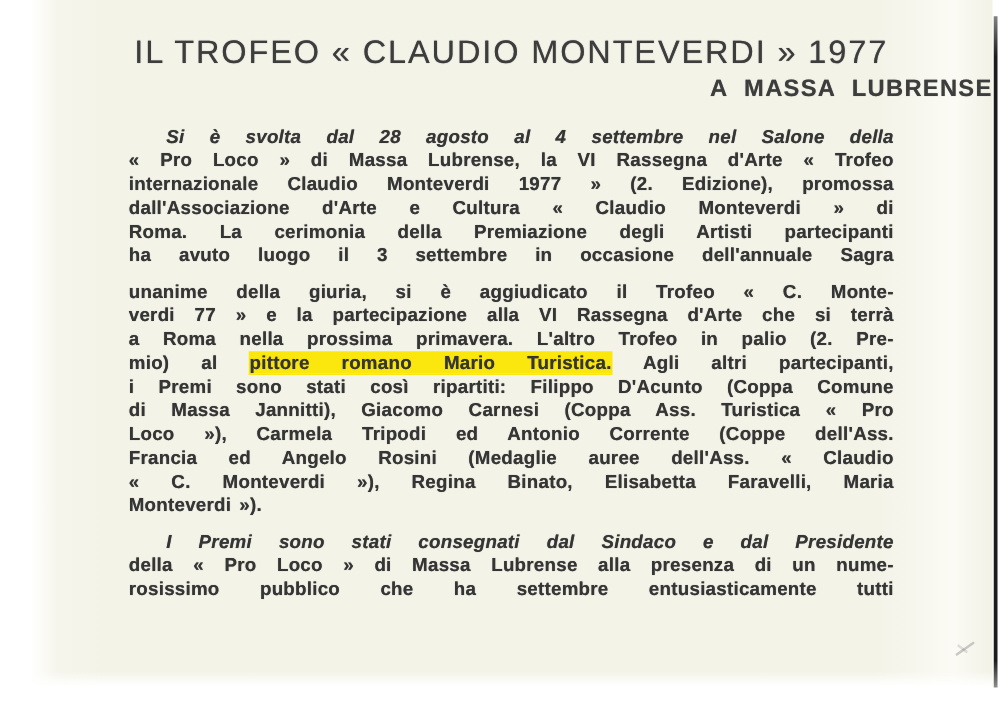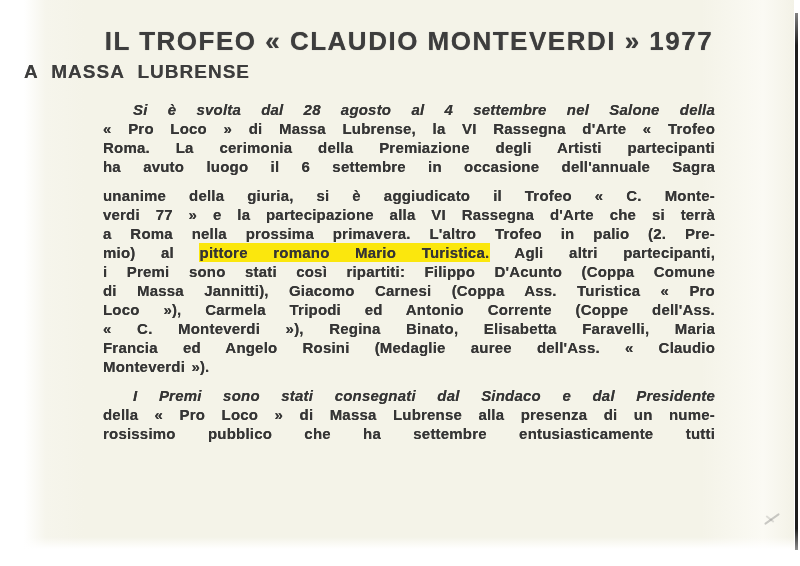--- a/index.html
+++ b/index.html
@@ -48,29 +48,29 @@
   .scratch i:nth-child(1){top:6px;left:0;transform:rotate(-35deg);}
   .scratch i:nth-child(2){top:6px;left:2px;width:10px;transform:rotate(38deg);opacity:.6;}
   .content{
     position:relative;
     padding-top:27px;
     color:var(--ink);
   }
   .title{
     text-align:center;
     font-size:26px;
-    font-weight:bold;
+    font-weight:normal;
     letter-spacing:1.5px;
     line-height:28px;
     color:#3d3d3d;
     text-shadow:0 0 .7px rgba(55,55,55,.75);
     white-space:nowrap;
   }
   .subtitle{
-    text-align:left;
+    text-align:right;
     font-size:19px;
     font-weight:bold;
     letter-spacing:1px;
     word-spacing:7px;
     margin-top:6px;
     color:#3d3d3d;
     text-shadow:0 0 .6px rgba(55,55,55,.7);
   }
   .bodycol{
     margin-left:79px;
@@ -103,34 +103,36 @@
 <div class="paper">
   <div class="content">
     <div class="title">IL TROFEO « CLAUDIO MONTEVERDI » 1977</div>
     <div class="subtitle">A MASSA LUBRENSE</div>
 
     <div class="bodycol">
 
       <div class="para">
         <div class="jline first">Si è svolta dal 28 agosto al 4 settembre nel Salone della</div>
         <div class="jline">« Pro Loco » di Massa Lubrense, la VI Rassegna d'Arte « Trofeo</div>
+        <div class="jline">internazionale Claudio Monteverdi 1977 » (2. Edizione), promossa</div>
+        <div class="jline">dall'Associazione d'Arte e Cultura « Claudio Monteverdi » di</div>
         <div class="jline">Roma. La cerimonia della Premiazione degli Artisti partecipanti</div>
-        <div class="jline">ha avuto luogo il 6 settembre in occasione dell'annuale Sagra</div>
+        <div class="jline">ha avuto luogo il 3 settembre in occasione dell'annuale Sagra</div>
       </div>
 
       <div class="para">
         <div class="jline">unanime della giuria, si è aggiudicato il Trofeo « C. Monte-</div>
         <div class="jline">verdi 77 » e la partecipazione alla VI Rassegna d'Arte che si terrà</div>
         <div class="jline">a Roma nella prossima primavera. L'altro Trofeo in palio (2. Pre-</div>
         <div class="jline"><span>mio) al </span><span class="hl">pittore romano Mario Turistica.</span><span> Agli altri partecipanti,</span></div>
         <div class="jline">i Premi sono stati così ripartiti: Filippo D'Acunto (Coppa Comune</div>
         <div class="jline">di Massa Jannitti), Giacomo Carnesi (Coppa Ass. Turistica « Pro</div>
         <div class="jline">Loco »), Carmela Tripodi ed Antonio Corrente (Coppe dell'Ass.</div>
+        <div class="jline">Francia ed Angelo Rosini (Medaglie auree dell'Ass. « Claudio</div>
         <div class="jline">« C. Monteverdi »), Regina Binato, Elisabetta Faravelli, Maria</div>
-        <div class="jline">Francia ed Angelo Rosini (Medaglie auree dell'Ass. « Claudio</div>
         <div class="jline end">Monteverdi »).</div>
       </div>
 
       <div class="para">
         <div class="jline first">I Premi sono stati consegnati dal Sindaco e dal Presidente</div>
         <div class="jline">della « Pro Loco » di Massa Lubrense alla presenza di un nume-</div>
         <div class="jline">rosissimo pubblico che ha settembre entusiasticamente tutti</div>
       </div>
 
     </div>

